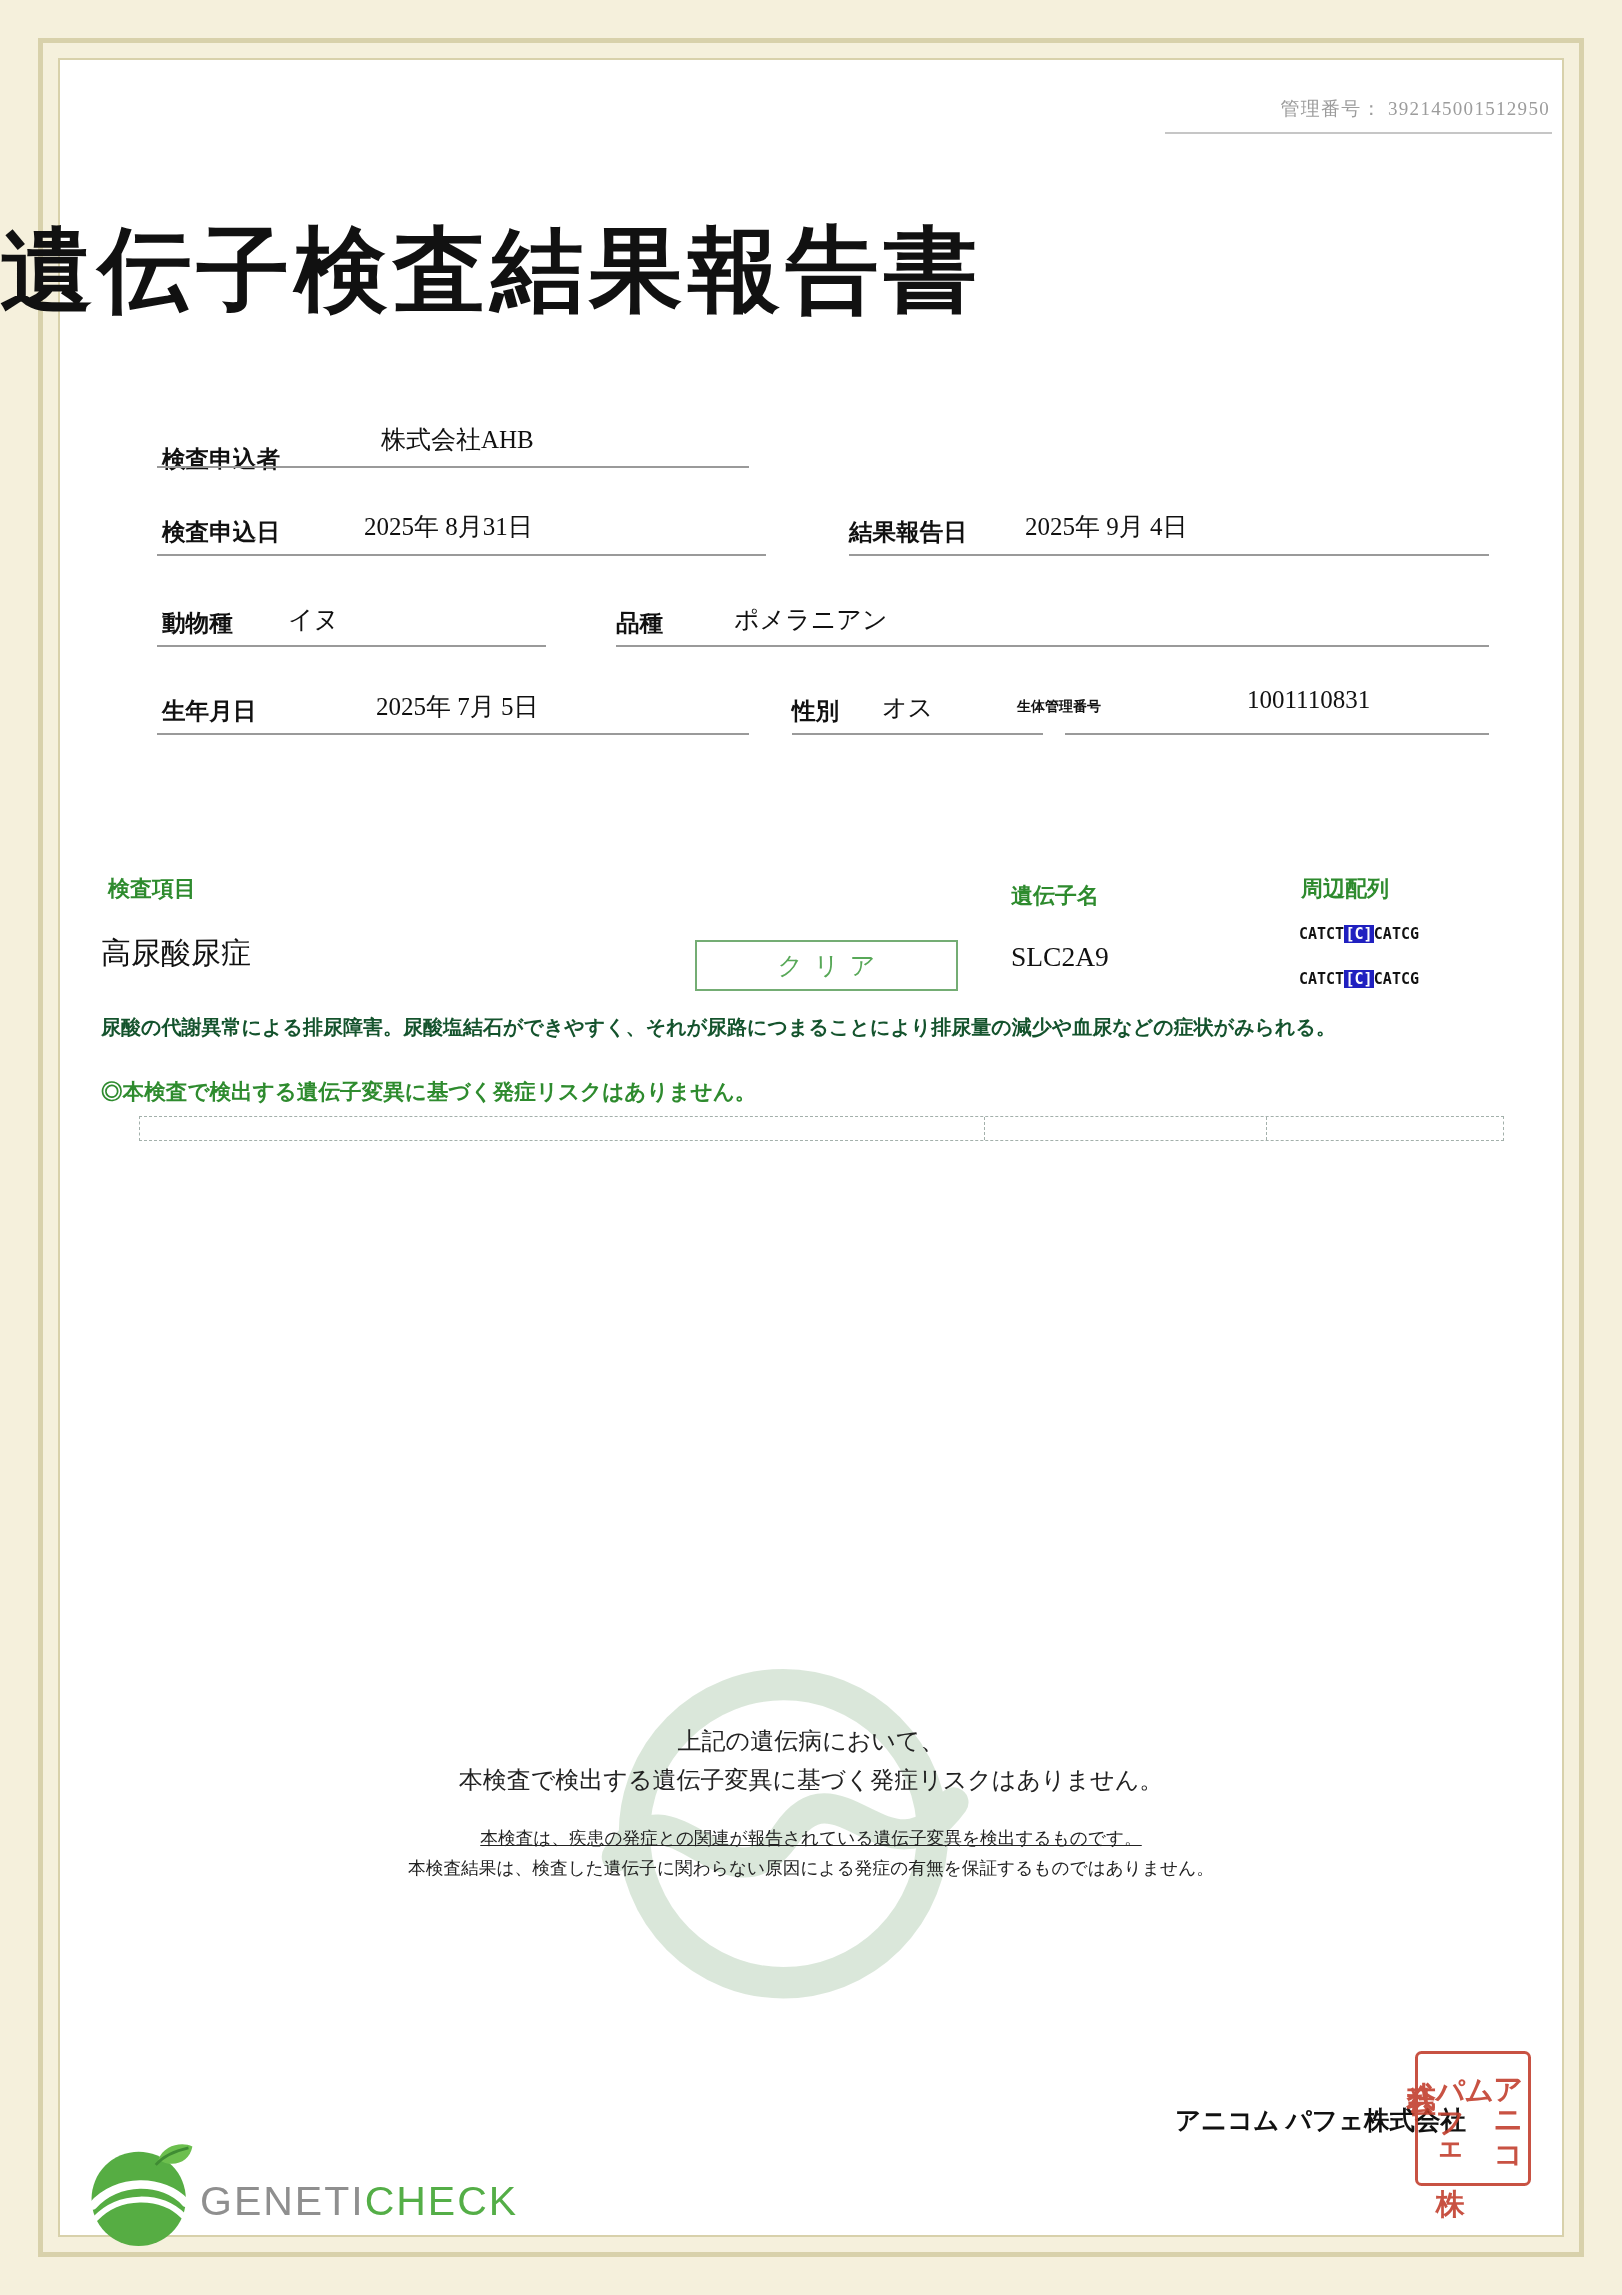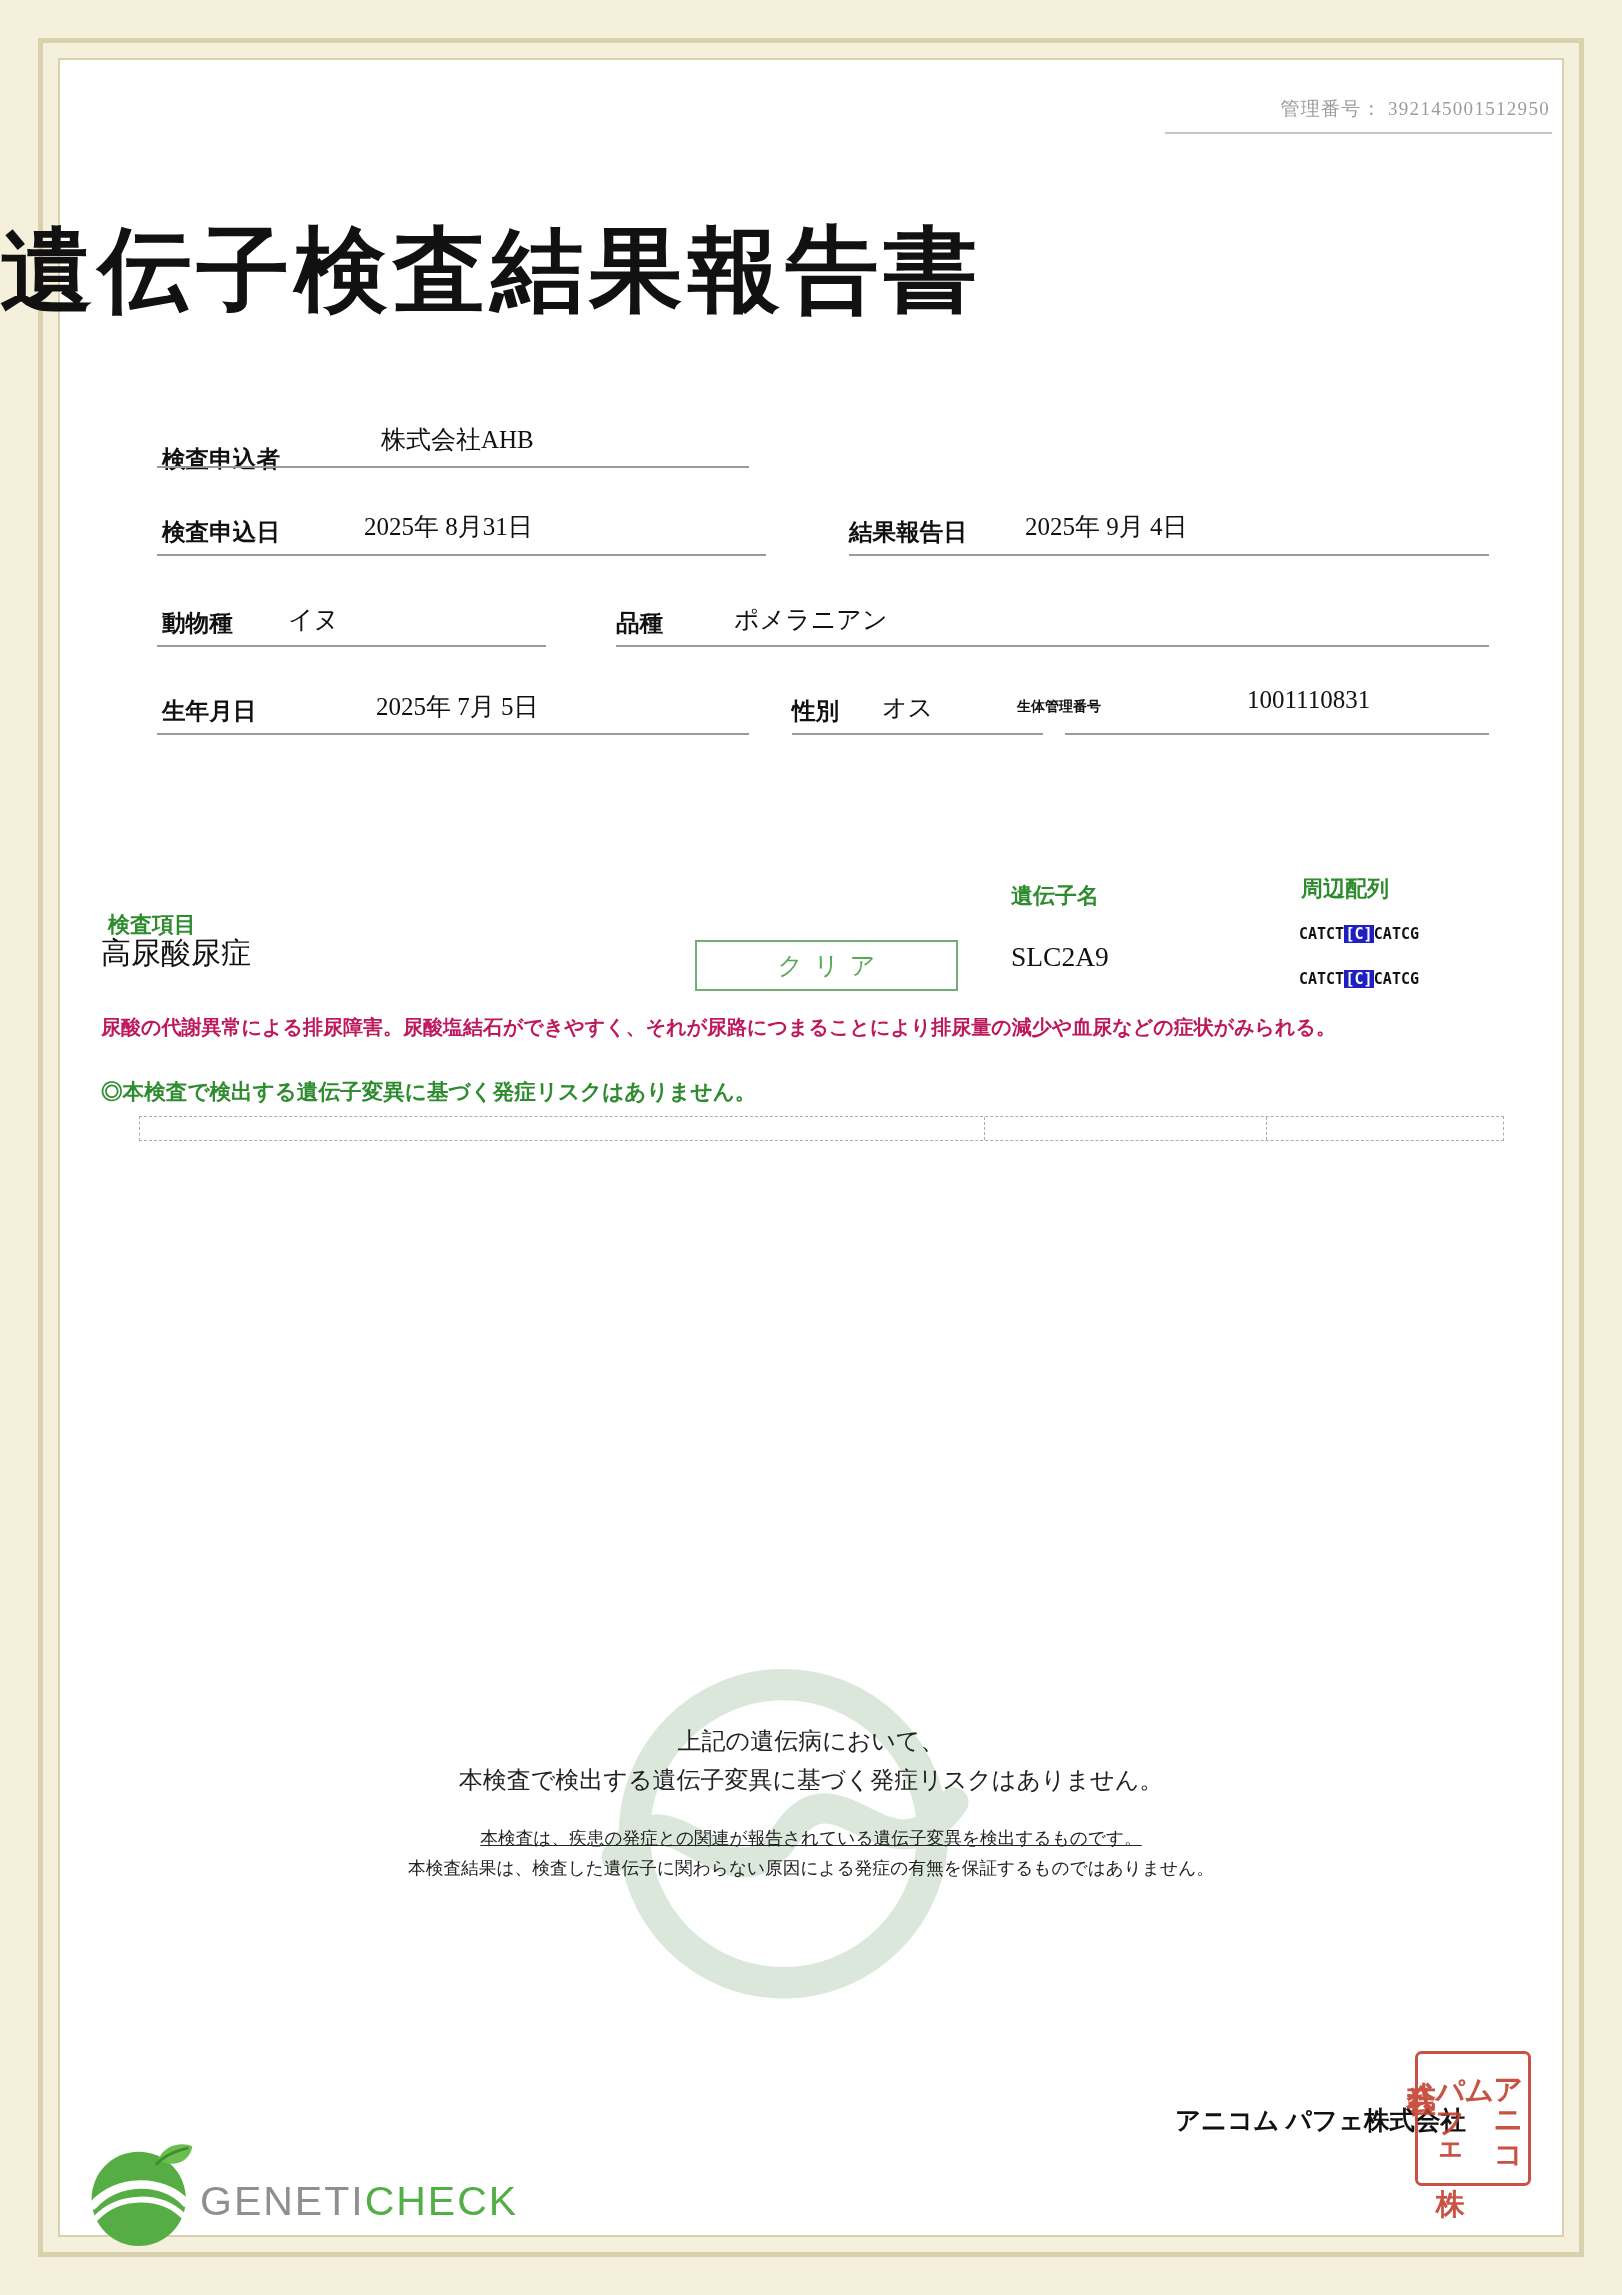--- a/index.html
+++ b/index.html
@@ -23,21 +23,21 @@
   .fvalue{font-size:25px;color:#111;}
   .uline{height:2px;background:#9a9a9a;}
   
   .rhead{font-size:22px;font-weight:bold;color:#2e8b2e;}
   .ritem{font-size:30px;color:#111;}
   .status-box{left:695px;top:940px;width:259px;height:47px;border:2px solid #74ad74;display:flex;align-items:center;justify-content:center;}
   .status-text{font-size:25px;letter-spacing:10.5px;color:#58a858;padding-left:10.5px;}
   .gene{font-size:27.5px;color:#111;}
   .seq{font-family:"DejaVu Sans Mono",monospace;font-size:15px;font-weight:bold;color:#111;letter-spacing:0px;white-space:nowrap;}
   .seq .variant{background:#2020c0;color:#ffffff;padding:0 1.3px;}
-  .rdesc{font-size:20px;font-weight:bold;color:#be185d;width:1433px;line-height:1.3;}
+  .rdesc{font-size:20px;font-weight:bold;color:#14532d;width:1433px;line-height:1.3;}
   .rnote{font-size:21.6px;font-weight:bold;color:#2e8b2e;}
   .dotted-row{left:139px;top:1116px;width:1365px;height:25px;border:1.3px dashed #a3b0ab;box-sizing:border-box;}
   .dotted-sep{position:absolute;top:0;height:100%;border-left:1.3px dashed #a3b0ab;}
   
   .sum-big{left:0;width:1622px;text-align:center;font-size:24px;color:#222;font-family:"Liberation Sans",sans-serif;}
   .sum-small{left:0;width:1622px;text-align:center;font-size:17.7px;color:#222;font-family:"Liberation Sans",sans-serif;}
   
   .watermark{left:571px;top:1631px;width:425px;height:425px;opacity:0.27;z-index:0;}
   
   .brand-text{left:200px;top:2178px;font-family:"Liberation Sans",sans-serif;font-size:41px;letter-spacing:2px;font-weight:500;}
@@ -94,21 +94,21 @@
   <div class="abs uline" style="left:157px;top:733px;width:592px;"></div>
 
   <div class="abs flabel" style="left:792px;top:695px;">性別</div>
   <div class="abs fvalue" style="left:882px;top:691px;">オス</div>
   <div class="abs uline" style="left:792px;top:733px;width:251px;"></div>
 
   <div class="abs flabel" style="left:1017px;top:698px;font-size:14px;">生体管理番号</div>
   <div class="abs fvalue" style="left:1247px;top:686px;">1001110831</div>
   <div class="abs uline" style="left:1065px;top:733px;width:424px;"></div>
 
-  <div class="abs rhead" style="left:108px;top:874px;margin-top:36px;">検査項目</div>
+  <div class="abs rhead" style="left:108px;top:874px;">検査項目</div>
   <div class="abs rhead" style="left:1011px;top:881px;">遺伝子名</div>
   <div class="abs rhead" style="left:1301px;top:874px;">周辺配列</div>
 
   <div class="abs ritem" style="left:101px;top:933px;">高尿酸尿症</div>
 
   <div class="abs status-box">
     <span class="status-text">クリア</span>
   </div>
 
   <div class="abs gene" style="left:1011px;top:941px;">SLC2A9</div>

